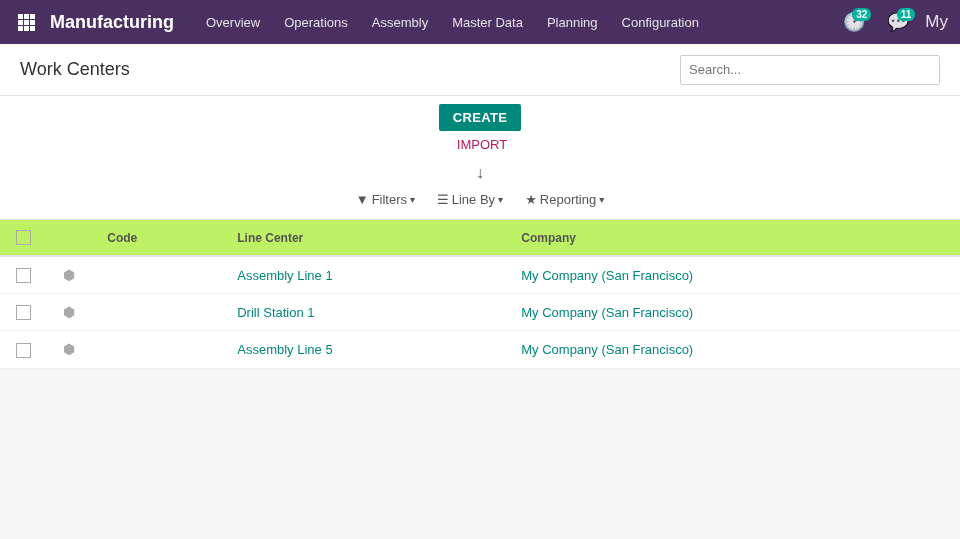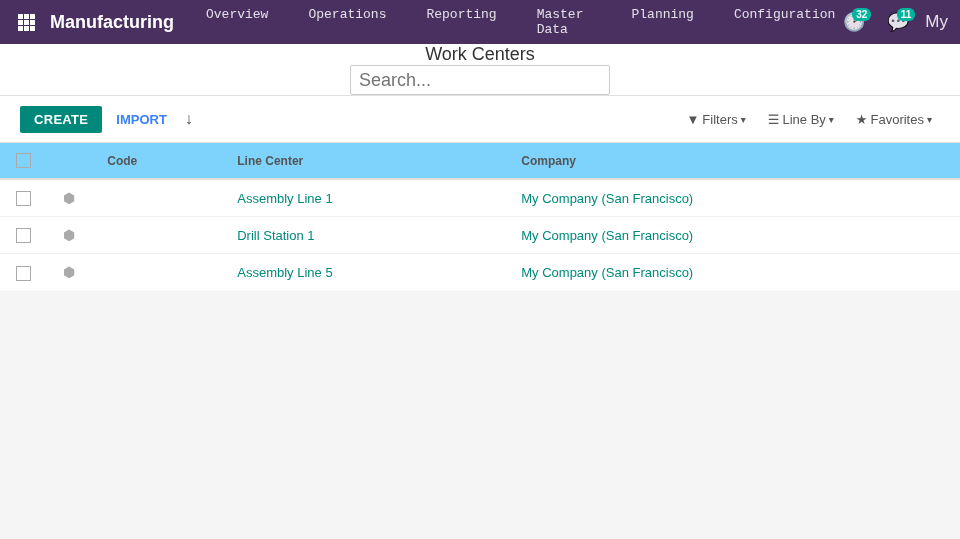--- a/index.html
+++ b/index.html
@@ -16,21 +16,21 @@
     }
     .topnav-grid-icon {
       display: flex; align-items: center; justify-content: center;
       width: 28px; height: 28px; cursor: pointer; margin-right: 10px;
     }
     .topnav-grid-icon svg { fill: #fff; }
     .topnav-logo {
       font-size: 18px; font-weight: bold; color: #fff; margin-right: 30px;
     }
     .topnav-menu {
-      display: flex; gap: 36px; flex: 1; font-family: Liberation Mono, monospace;
+      display: flex; gap: 20px; flex: 1;
     }
     .topnav-menu-item {
       color: rgba(255,255,255,0.85); cursor: pointer; font-size: 13px; padding: 4px 2px;
     }
     .topnav-right {
       display: flex; align-items: center; gap: 10px;
     }
     .topnav-badge {
       position: relative; display: flex; align-items: center; justify-content: center;
       width: 34px; height: 28px; cursor: pointer;
@@ -44,52 +44,52 @@
     .topnav-user { color: rgba(255,255,255,0.85); font-size: 17px; cursor: pointer; }
 
     
     .subheader {
       background: #fff;
       border-bottom: 1px solid #e0e0e0;
       padding: 0 20px;
       display: flex;
       align-items: center;
       height: 52px;
-      flex-direction: column;
     }
     .page-title {
       font-size: 18px; color: #333; font-weight: 500; flex: 1;
     }
     .search-bar {
       display: flex; align-items: center;
       border: 1px solid #ccc; border-radius: 2px;
       background: #fff; height: 30px;
       min-width: 260px;
     }
     .search-input {
-      border: none; outline: none; font-size: 18px; padding: 0 8px;
+      border: none; outline: none; font-size: 13px; padding: 0 8px;
       width: 100%; background: transparent;
     }
 
     
     .toolbar {
       background: #fff;
       padding: 8px 20px;
       display: flex;
       align-items: center;
       border-bottom: 1px solid #e0e0e0;
+      flex-direction: column;
     }
     .btn-create {
       background: #00897b; color: #fff; border: none; border-radius: 2px;
       padding: 6px 14px; font-size: 13px; font-weight: bold; cursor: pointer;
       text-transform: uppercase; letter-spacing: 0.3px;
     }
     .btn-import {
-      background: transparent; color: #3b82f6; border: none;
-      padding: 6px 10px; font-size: 13px; font-weight: bold; cursor: pointer;
+      background: transparent; color: #be185d; border: none;
+      padding: 6px 10px; font-size: 13px; font-weight: normal; cursor: pointer;
       text-transform: uppercase; margin-left: 4px;
     }
     .btn-download {
       background: transparent; border: none; cursor: pointer;
       color: #555; padding: 6px 8px; font-size: 16px;
     }
     .toolbar-spacer { flex: 1; }
     .filter-controls {
       display: flex; align-items: center; gap: 6px;
     }
@@ -106,21 +106,21 @@
       margin-top: 0;
     }
     table {
       width: 100%; border-collapse: collapse;
     }
     thead tr {
       border-bottom: 2px solid #e0e0e0;
     }
     th {
       padding: 10px 16px; text-align: left; color: #555;
-      font-size: 12px; font-weight: 600; background: #7dd3fc;
+      font-size: 12px; font-weight: 600; background: #bef264;
     }
     th.col-check { width: 36px; }
     th.col-drag { width: 30px; }
     th.col-code { width: 130px; }
     th.col-wc { }
     th.col-company { }
 
     tbody tr {
       border-bottom: 1px solid #f0f0f0;
     }
@@ -149,21 +149,21 @@
         <rect x="13" y="7" width="5" height="5"></rect>
       <rect x="1" y="13" width="5" height="5"></rect>
         <rect x="7" y="13" width="5" height="5"></rect>
         <rect x="13" y="13" width="5" height="5"></rect>
     </svg>
   </div>
   <div class="topnav-logo">Manufacturing</div>
   <div class="topnav-menu">
     <span class="topnav-menu-item">Overview</span>
     <span class="topnav-menu-item">Operations</span>
-    <span class="topnav-menu-item">Reporting</span>
+    <span class="topnav-menu-item">Assembly</span>
     <span class="topnav-menu-item">Master Data</span>
     <span class="topnav-menu-item">Planning</span>
     <span class="topnav-menu-item">Configuration</span>
   </div>
   <div class="topnav-right">
     <div class="topnav-badge">
       <span class="badge-icon">🕑</span>
       <span class="badge-count">32</span>
     </div>
     <div class="topnav-badge">
@@ -194,21 +194,21 @@
       <span>Filters</span>
       <span class="arrow">▾</span>
     </button>
     <button class="filter-btn">
       <span>☰</span>
       <span>Line By</span>
       <span class="arrow">▾</span>
     </button>
     <button class="filter-btn">
       <span>★</span>
-      <span>Favorites</span>
+      <span>Reporting</span>
       <span class="arrow">▾</span>
     </button>
   </div>
 </div>
 
 <div class="table-container">
   <table>
     <thead>
       <tr>
         <th class="col-check">

